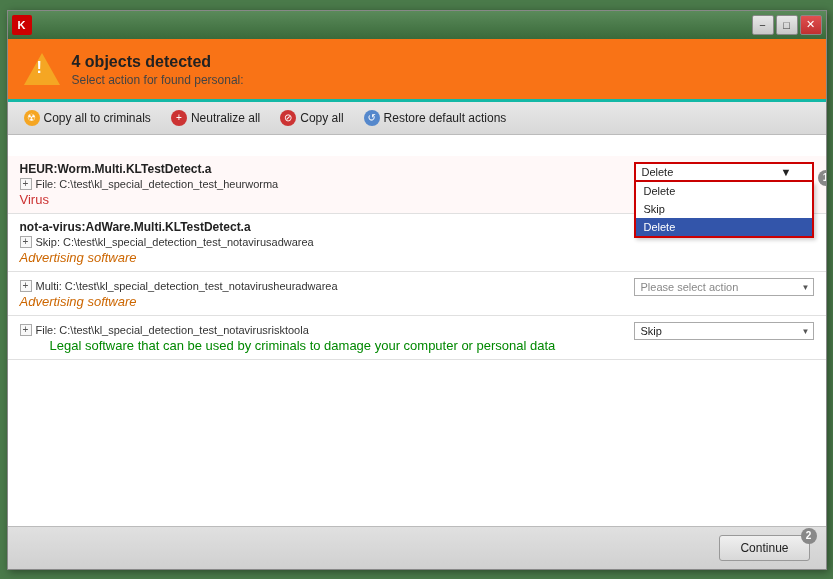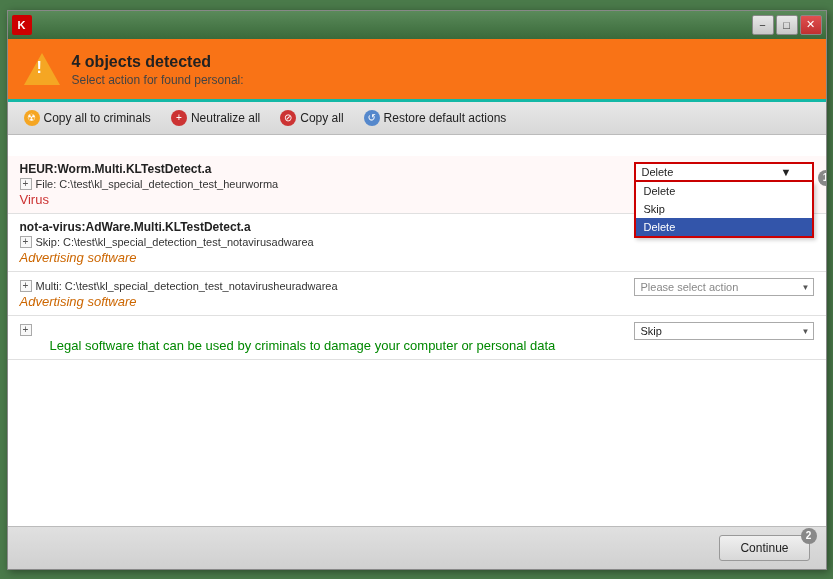--- a/index.html
+++ b/index.html
@@ -433,20 +433,21 @@
           </div>
         </div>
       </div>
     </div>
 
     <div class="threat-item">
       <div class="threat-row">
         <div class="threat-info">
           <div class="threat-file">
             <div class="expand-btn">+</div>
+            <span>File: C:\test\kl_special_detection_test_notavirusrisktoola</span>
           </div>
           <div class="threat-type type-legal">Legal software that can be used by criminals to damage your computer or personal data</div>
         </div>
         <div class="action-area">
           <div class="action-dropdown">
             <select class="action-select selected">
               <option selected="">Skip</option>
               <option>Delete</option>
               <option>Copy to quarantine</option>
             </select>

